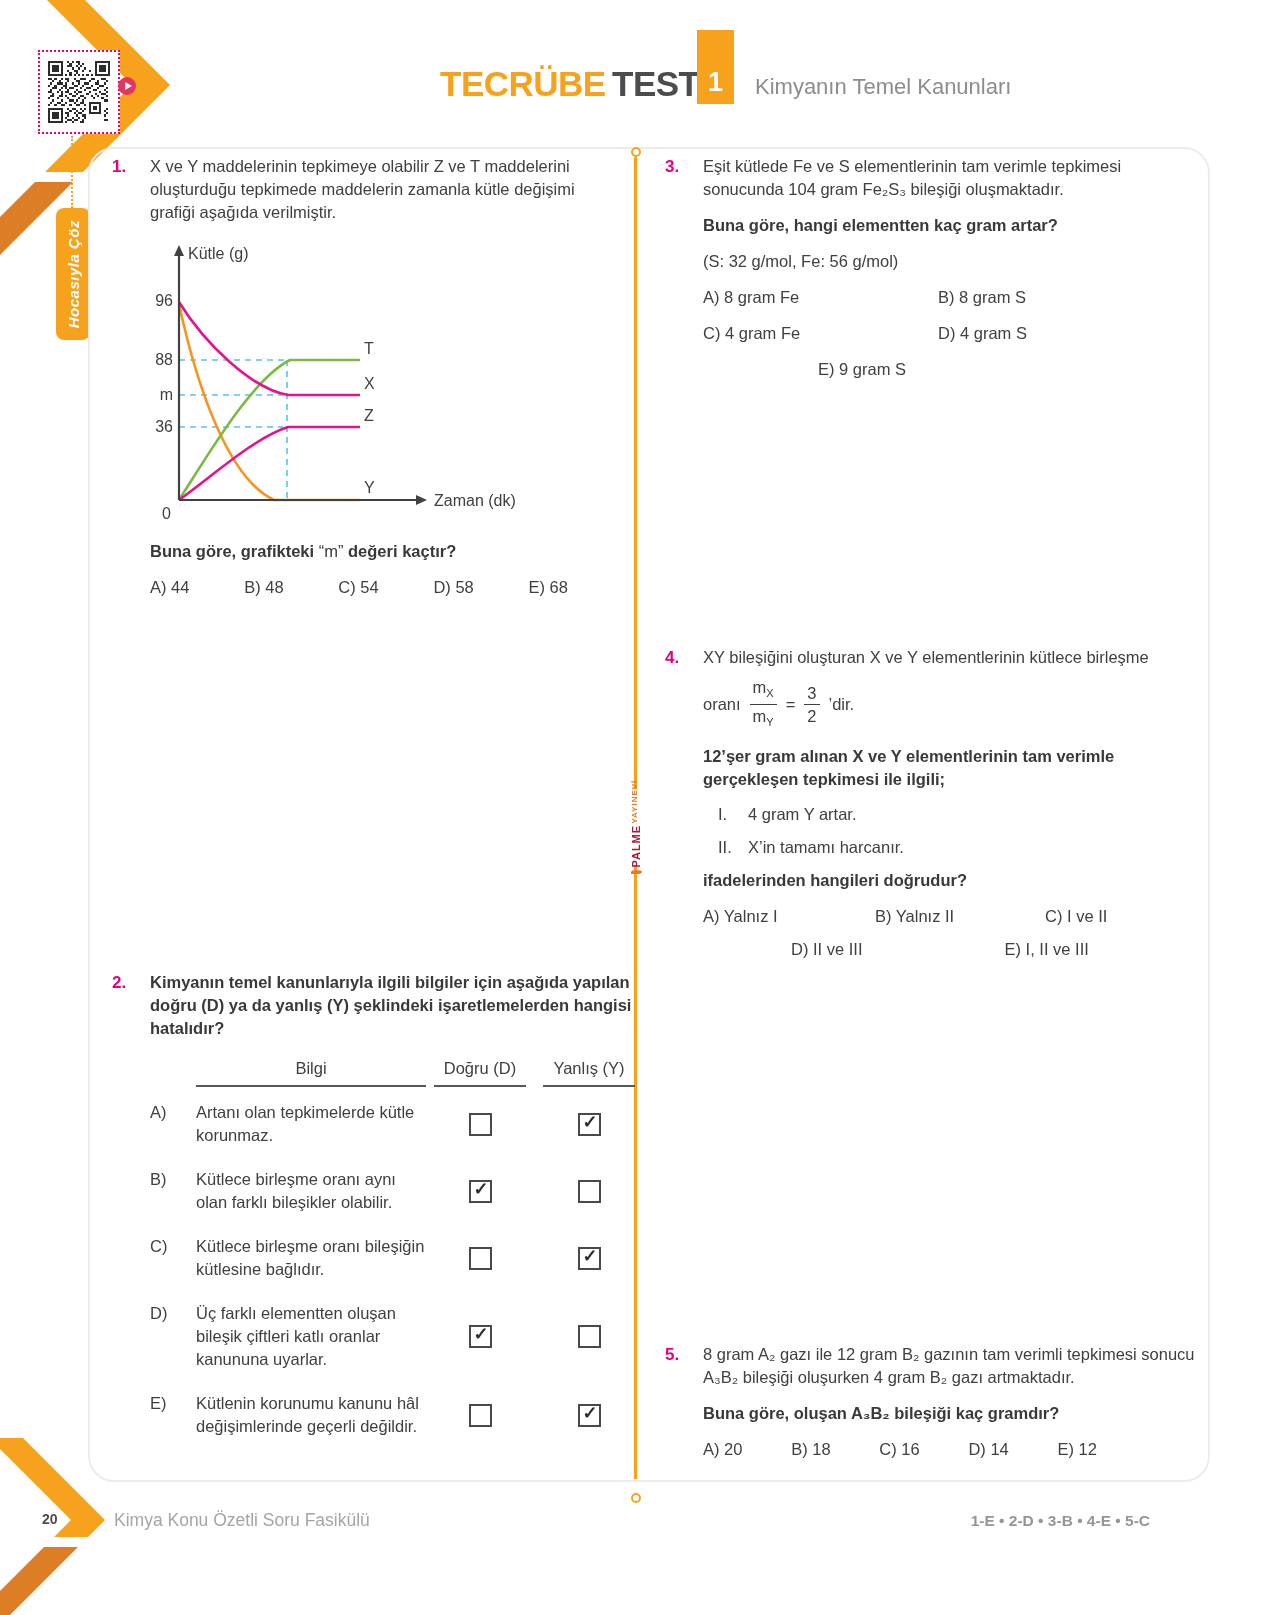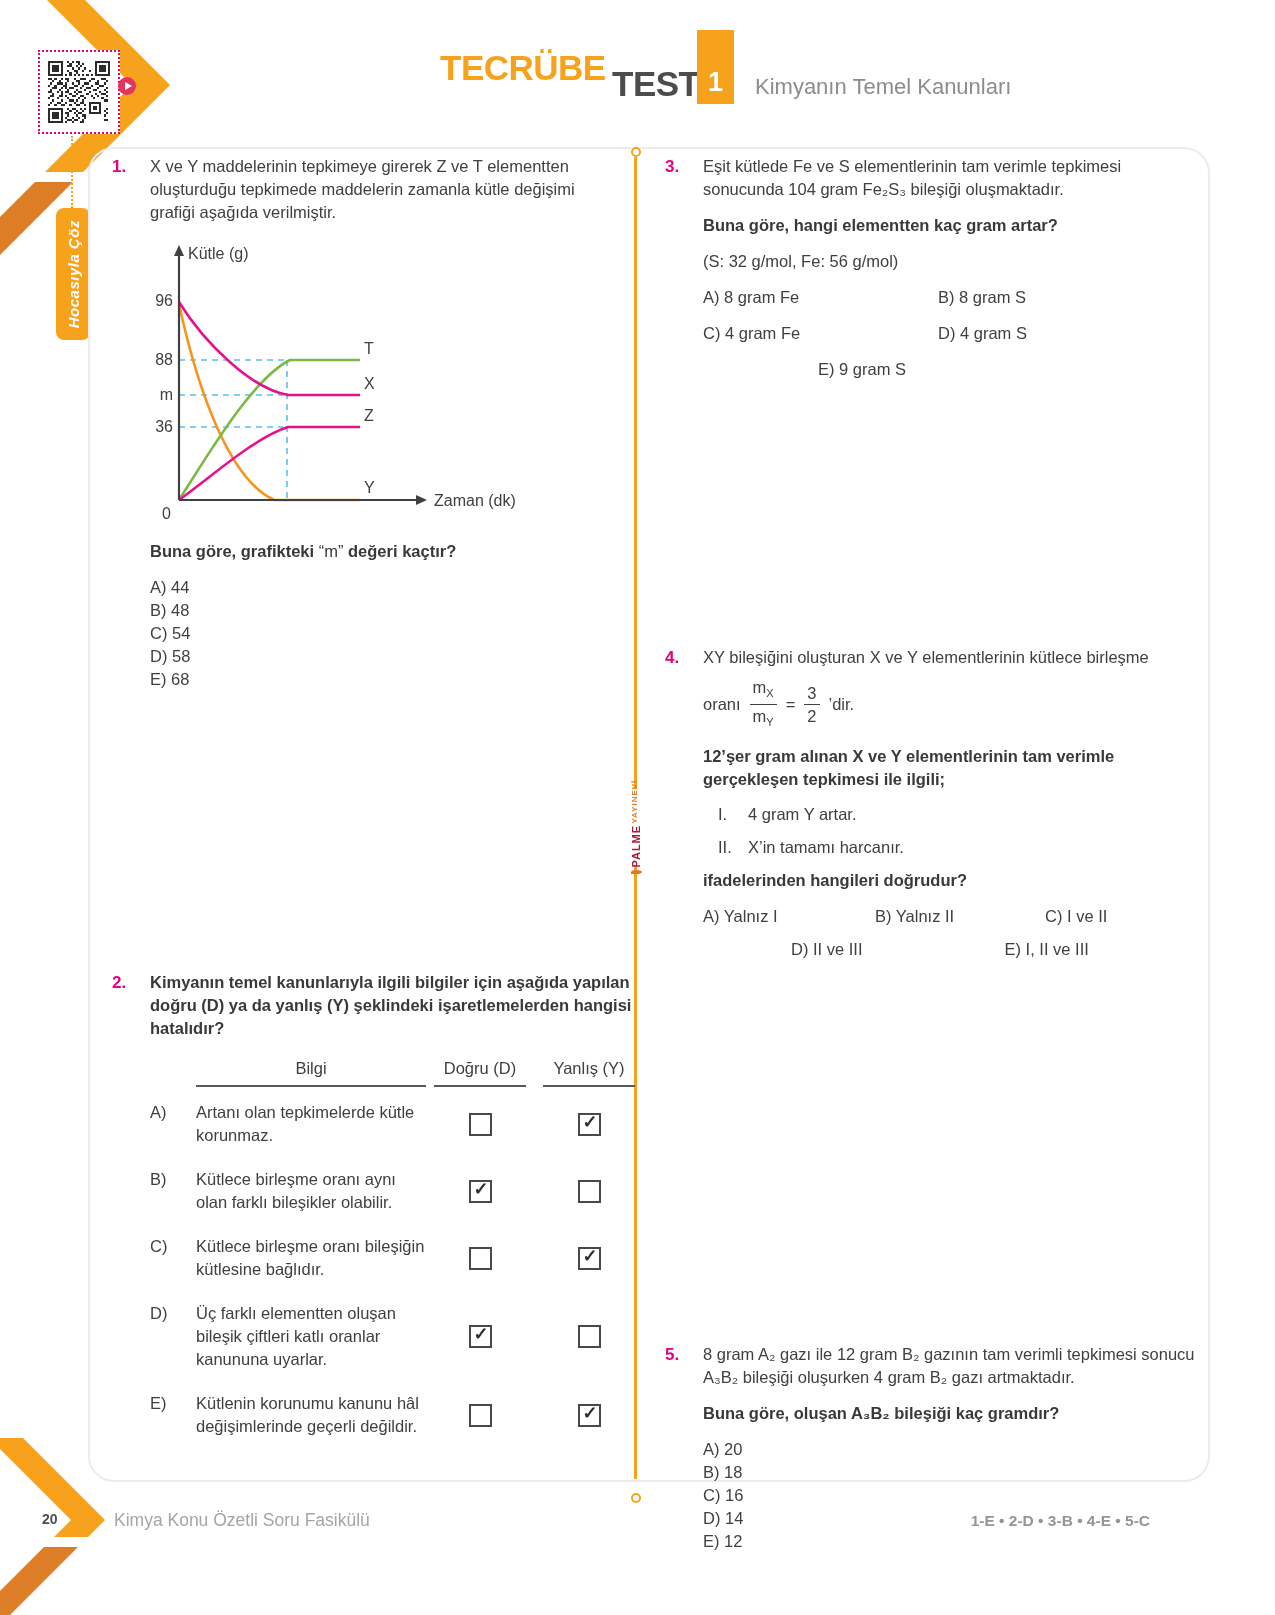--- a/index.html
+++ b/index.html
@@ -20,21 +20,21 @@
   .play-btn .tri { width:0; height:0; border-left:7px solid #fff; border-top:4.5px solid transparent;
                    border-bottom:4.5px solid transparent; margin-left:2px; }
   .dot-connector { position:absolute; left:71px; top:136px; height:72px; width:0;
                    border-left:2px dotted #f6a21c; }
   .side-tag { position:absolute; left:56px; top:208px; width:34px; height:132px;
               background:#f6a21c; border-radius:8px; display:flex; align-items:center; justify-content:center; }
   .side-tag span { writing-mode:vertical-rl; transform:rotate(180deg); color:#fff;
                    font-weight:700; font-style:italic; font-size:15px; letter-spacing:0.5px; white-space:nowrap; }
 
   
-  .title-1 { position:absolute; left:440px; top:48px; font-size:35px; font-weight:800;
+  .title-1 { position:absolute; left:440px; top:64px; font-size:35px; font-weight:800;
              color:#f6a21c; letter-spacing:-0.5px; }
   .title-2 { position:absolute; left:612px; top:64px; font-size:35px; font-weight:800;
              color:#4b4c4e; letter-spacing:-0.5px; }
   .badge { position:absolute; left:697px; top:30px; width:37px; height:74px; background:#f6a21c;
            display:flex; align-items:flex-end; justify-content:center; }
   .badge span { color:#fff; font-size:27px; font-weight:800; padding-bottom:6px; }
   .subtitle { position:absolute; left:755px; top:74px; font-size:22px; color:#8a8c8e; }
 
   
   .content-box { position:absolute; left:88px; top:147px; width:1122px; height:1335px;
@@ -63,21 +63,21 @@
   .opt { white-space:nowrap; }
 
   .q1 { left:22px; top:6px;  width:504px; }
   .q2 { left:22px; top:822px; width:504px; }
   .q3 { left:575px; top:6px;   width:530px; }
   .q4 { left:575px; top:497px; width:530px; }
   .q5 { left:575px; top:1194px; width:530px; }
 
   .graph { margin:18px 0 2px 0; display:block; }
   .q1 .stem { margin-top:16px; }
-  .opts-five { display:flex; justify-content:space-between; width:418px; margin-top:13px;flex-direction:column; }
+  .opts-five { display:flex; justify-content:space-between; width:418px; margin-top:13px; }
   .q5 .opts-five { width:394px; }
 
   
   .q2 .qtext { font-weight:700; color:#39393b; margin-bottom:17px; }
   .trow { display:grid; grid-template-columns:46px 230px 108px 110px; align-items:start; margin-bottom:21px; }
   .trow.thead { margin-bottom:14px; align-items:end; }
   .th { border-bottom:2px solid #58595c; padding-bottom:5px; text-align:center; }
   .c-bilgi.th { width:100%; }
   .c-box { display:flex; justify-content:center; align-self:center; }
   .c-box.th { align-self:end; width:92px; justify-self:center; }
@@ -158,21 +158,21 @@
       <div class="palme-text">
         <span class="p1">PALME</span>
         <span class="p2">YAYINEVİ</span>
       </div>
       <div class="palme-mark"></div>
     </div>
 
     <div class="q q1">
       <span class="qnum">1.</span>
       <div class="qbody">
-        <p class="qtext">X ve Y maddelerinin tepkimeye girerek Z ve T elementten oluşturduğu tepkimede maddelerin zamanla kütle değişimi grafiği aşağıda verilmiştir.</p>
+        <p class="qtext">X ve Y maddelerinin tepkimeye olabilir Z ve T maddelerini oluşturduğu tepkimede maddelerin zamanla kütle değişimi grafiği aşağıda verilmiştir.</p>
 
         <svg class="graph" width="460" height="282" viewBox="0 0 460 282">
 
           <g stroke="#54c3ea" stroke-width="1.6" stroke-dasharray="6 5" fill="none">
             <line x1="29" y1="118" x2="137" y2="118"></line>
             <line x1="29" y1="153" x2="133" y2="153"></line>
             <line x1="29" y1="185" x2="133" y2="185"></line>
             <line x1="137" y1="118" x2="137" y2="258"></line>
           </g>
 

